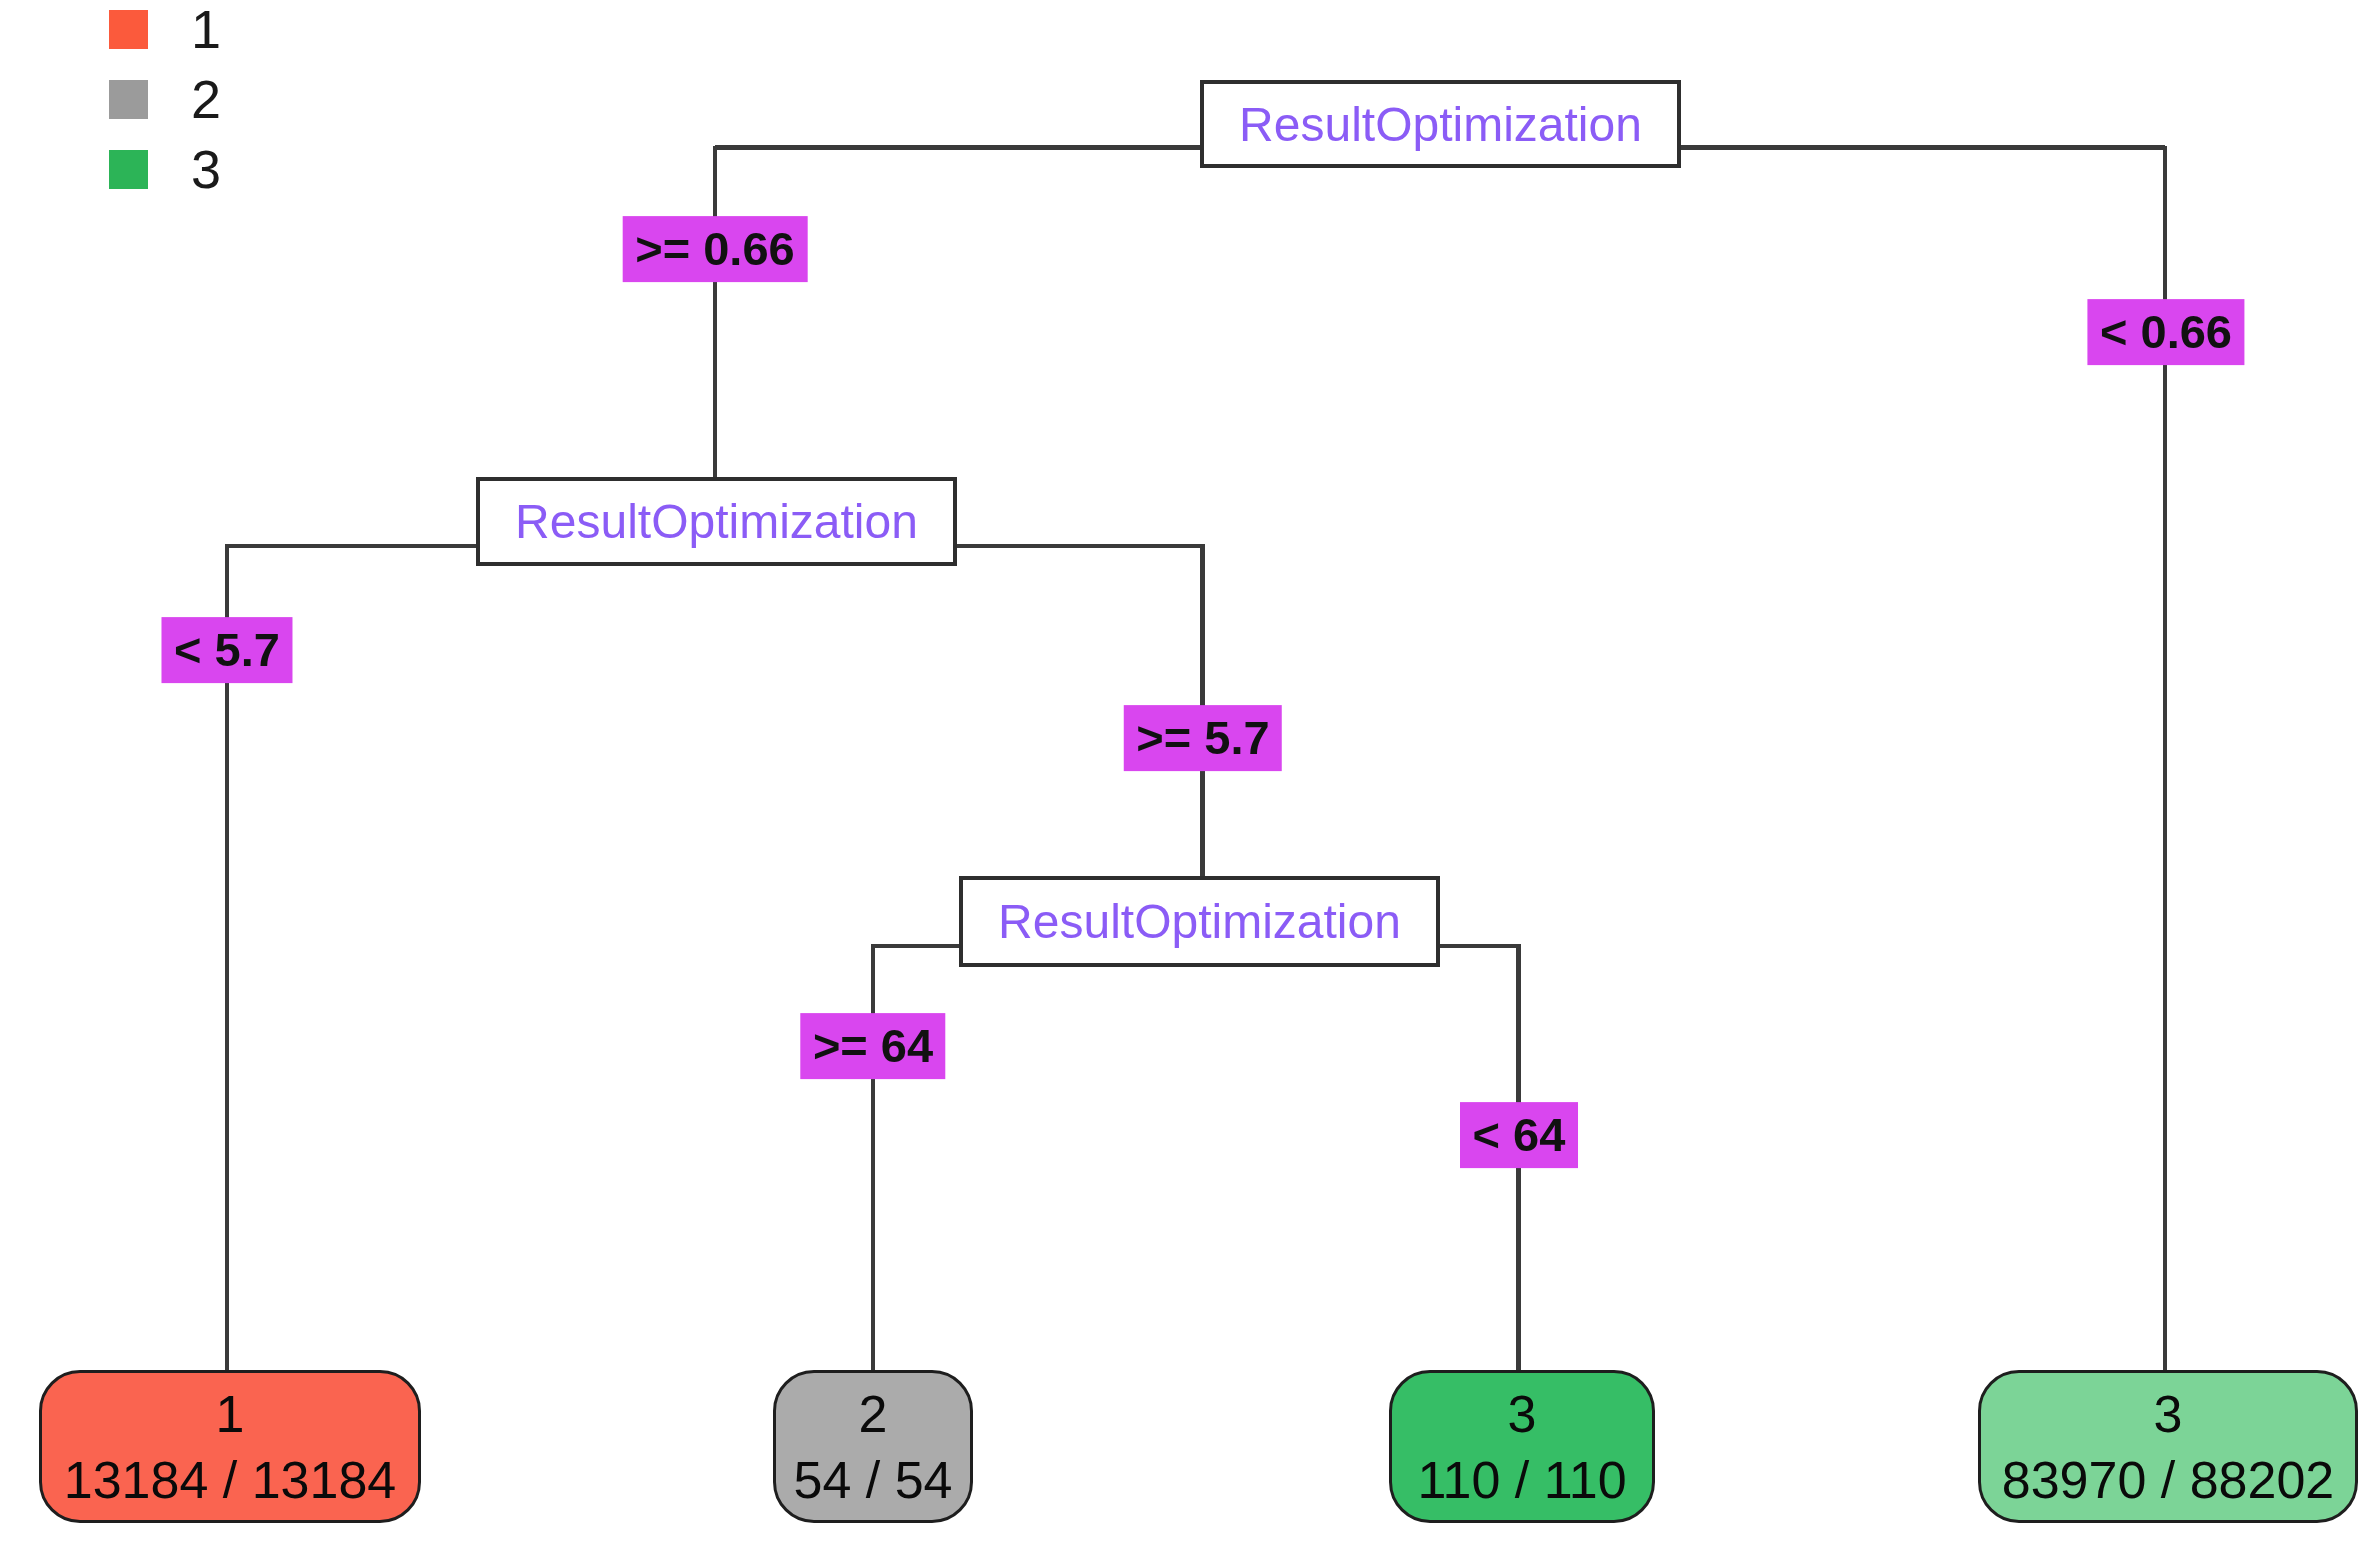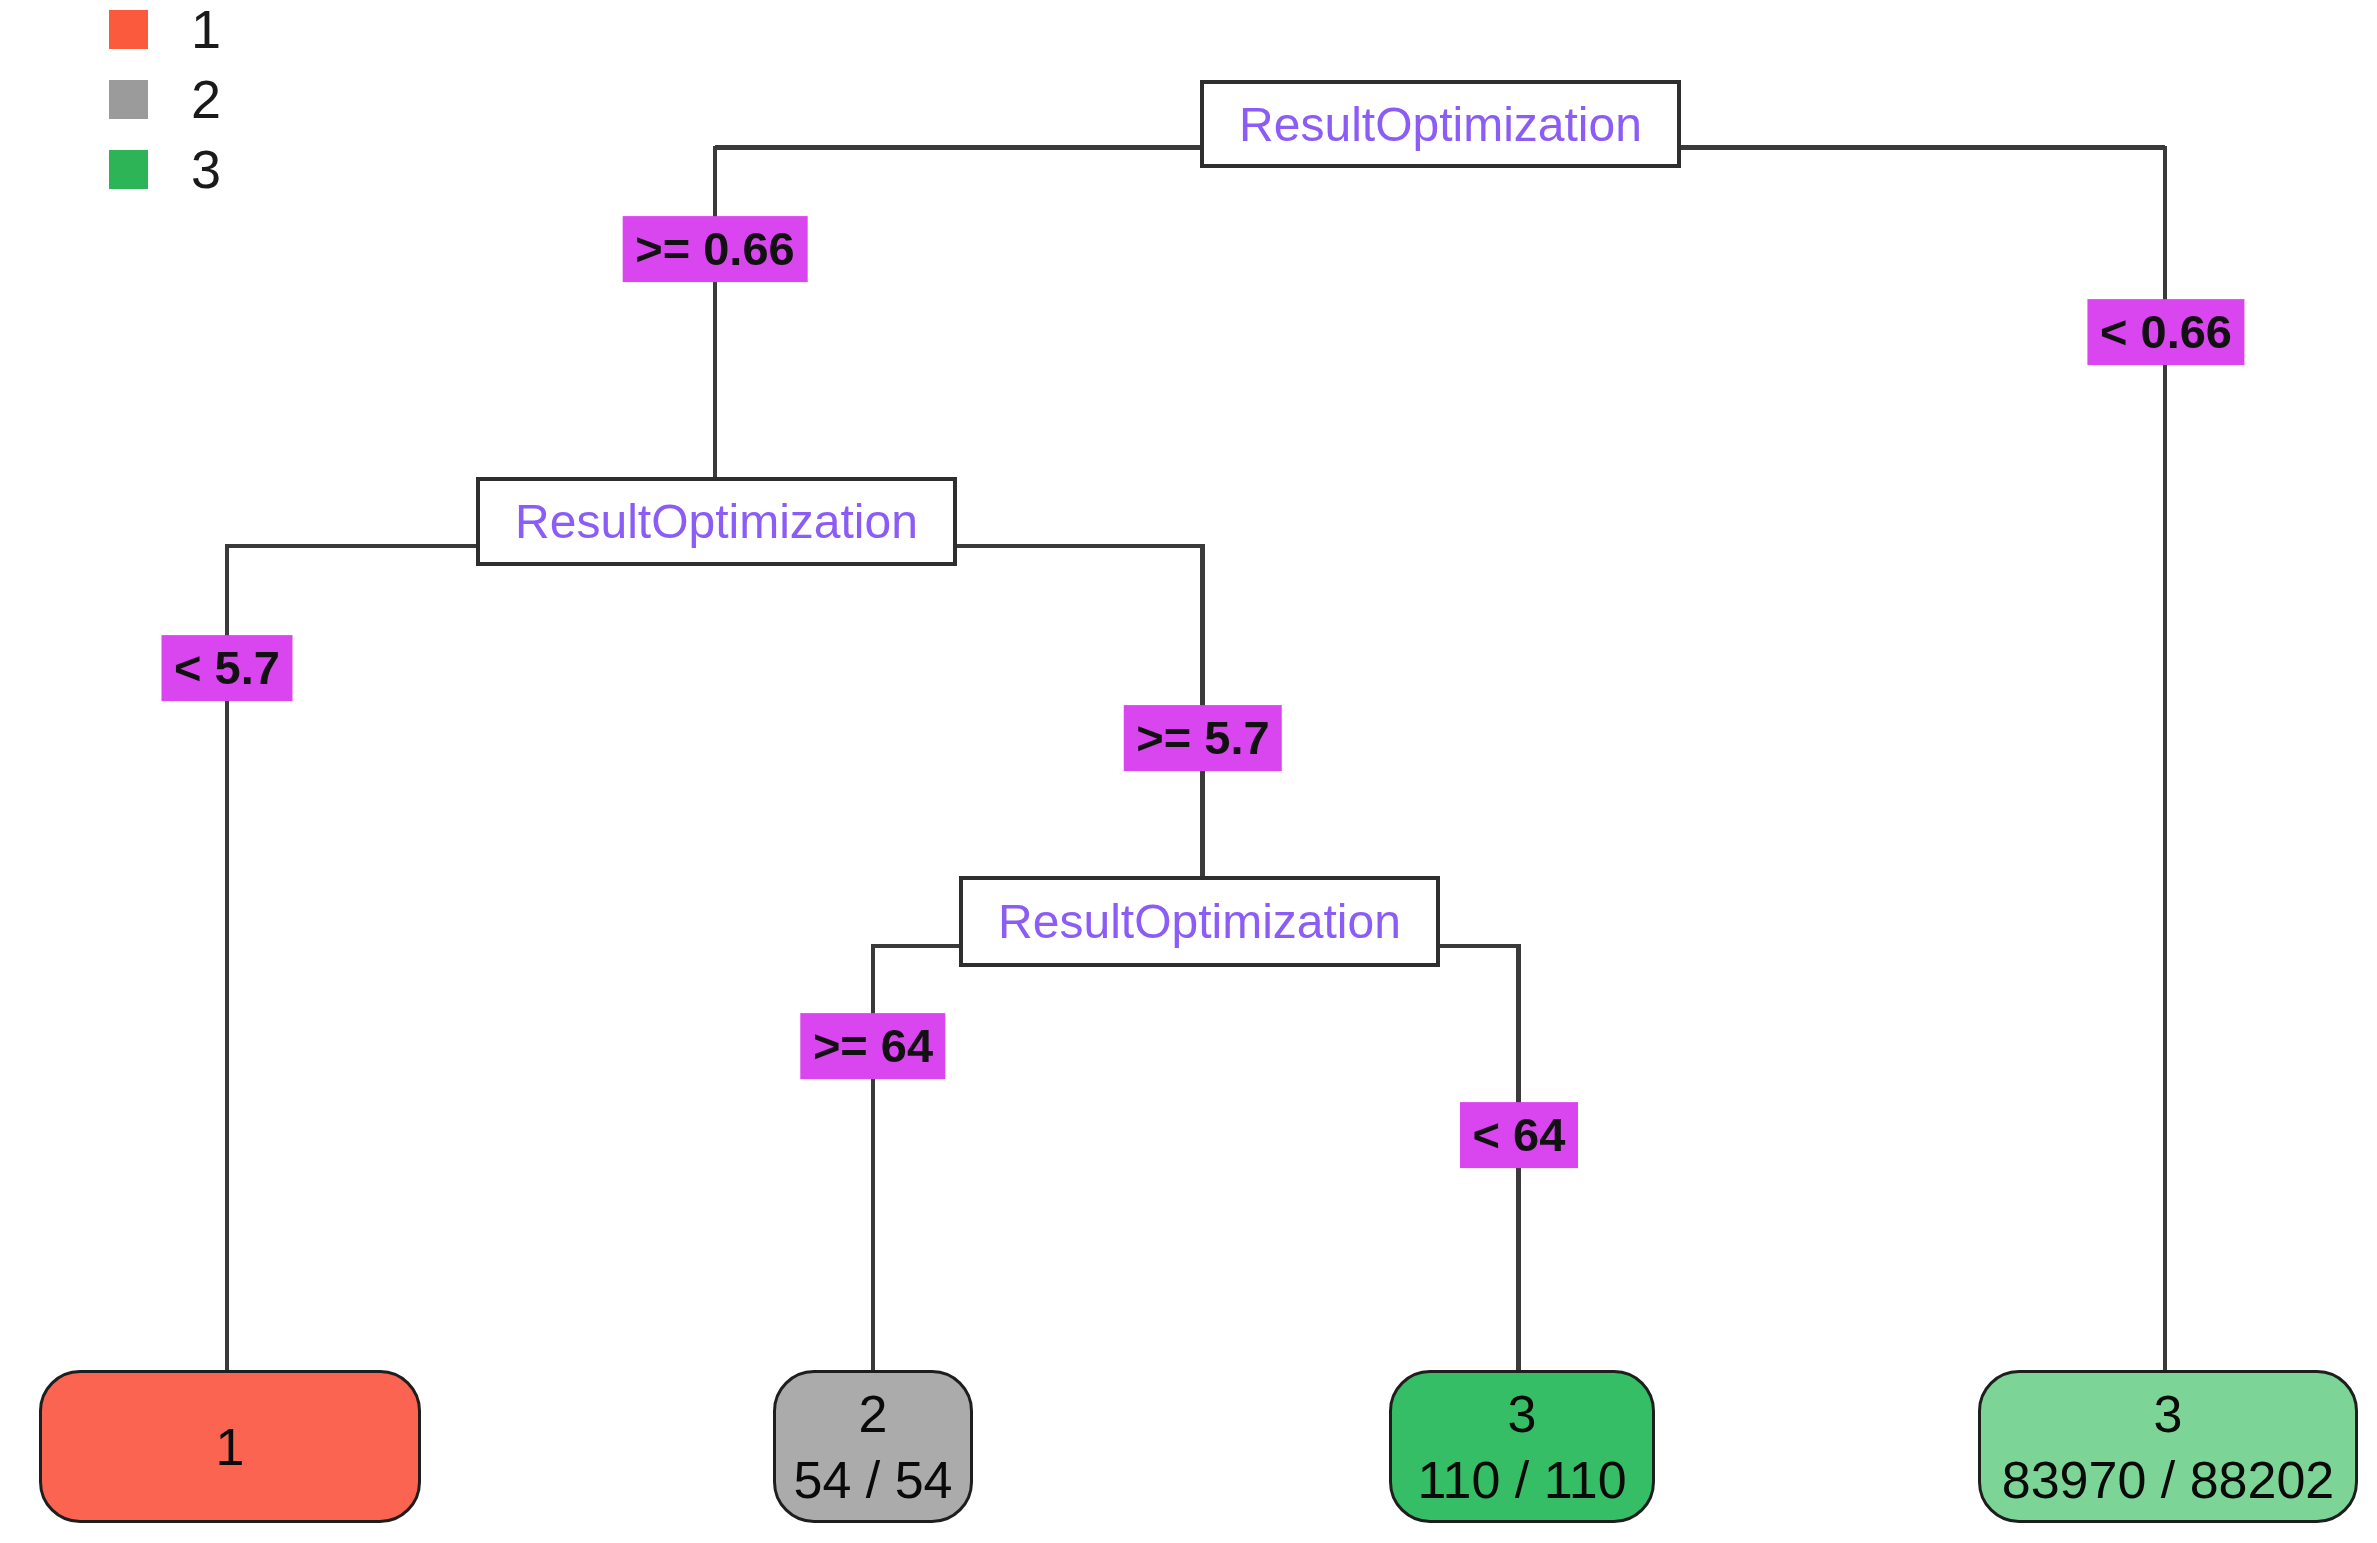--- a/index.html
+++ b/index.html
@@ -119,30 +119,31 @@
   <div class="split-node" style="left:1200px; top:80px; width:481px; height:88px;">ResultOptimization</div>
 
   <div class="split-node" style="left:476px; top:477px; width:481px; height:89px;">ResultOptimization</div>
 
   <div class="split-node" style="left:959px; top:876px; width:481px; height:91px;">ResultOptimization</div>
 
   <div class="edge-label" style="left:715px; top:249px;">&gt;= 0.66</div>
 
   <div class="edge-label" style="left:2166px; top:332px;">&lt; 0.66</div>
 
-  <div class="edge-label" style="left:227px; top:650px;margin-top:18px;">&lt; 5.7</div>
+  <div class="edge-label" style="left:227px; top:650px;">&lt; 5.7</div>
 
   <div class="edge-label" style="left:1203px; top:738px;text-align:center;">&gt;= 5.7</div>
 
   <div class="edge-label" style="left:873px; top:1046px;">&gt;= 64</div>
 
   <div class="edge-label" style="left:1519px; top:1135px;">&lt; 64</div>
 
   <div class="leaf-node" style="left: 39px; top: 1370px; width: 382px; height: 153px; background: rgb(250, 100, 80);">
     <div>1</div>
+    <div>13184 / 13184</div>
   </div>
 
   <div class="leaf-node" style="left: 773px; top: 1370px; width: 200px; height: 153px; background: rgb(171, 171, 171);">
     <div>2</div>
     <div>54 / 54</div>
   </div>
 
   <div class="leaf-node" style="left: 1389px; top: 1370px; width: 266px; height: 153px; background: rgb(54, 190, 102);">
     <div>3</div>
     <div>110 / 110</div>

